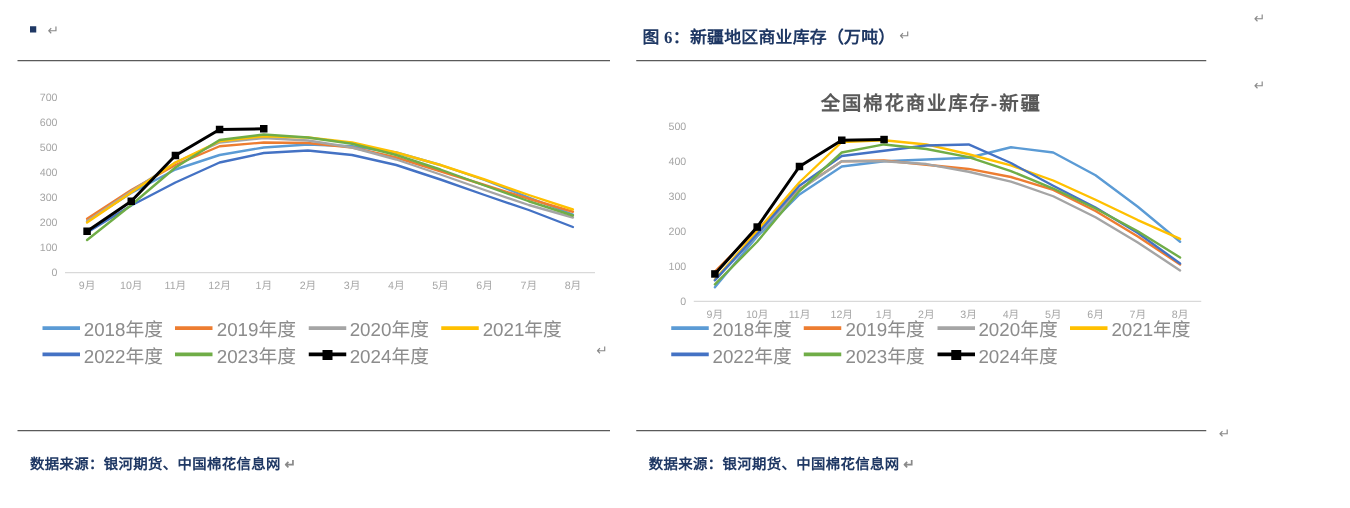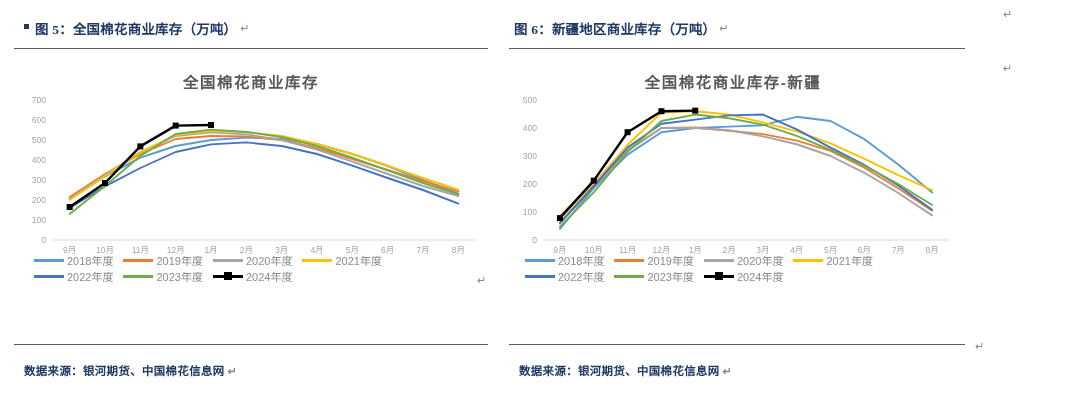--- a/index.html
+++ b/index.html
@@ -52,47 +52,45 @@
   
   .legend{position:absolute;}
   .legend-row{display:flex;align-items:center;}
   .legend-item{display:flex;align-items:center;margin-right:10px;}
   .legend-swatch{width:30px;height:3px;display:inline-block;margin-right:3px;position:relative;}
   .legend-swatch.marker::after{
     content:"";position:absolute;left:11px;top:-2.5px;width:8px;height:8px;background:#000;
   }
   .legend-label{
     font-family:"Liberation Sans","DejaVu Sans",sans-serif;
-    font-size:11px;color:#8c8c8c;white-space:nowrap;
+    font-size:15px;color:#8c8c8c;white-space:nowrap;
   }
 
   
   .source{
     position:absolute;white-space:nowrap;
     font-family:"Liberation Serif","DejaVu Serif",serif;
     font-weight:bold;font-size:11.5px;color:#1f3864;letter-spacing:.3px;
   }
 </style>
 </head>
 <body>
 
 <div class="page">
 
   <div class="col col-left">
 
     <div class="cap-row" style="left:24px;top:18px;">
       <span class="cap-bullet"></span>
-      <span class="cap-text">图 5：全国棉花商业库存（万吨）</span>
       <span class="pilcrow">↵</span>
     </div>
 
     <div class="rule" style="left:14px;top:48px;width:474px;"></div>
 
     <div class="chart-box" style="left:14px;top:70px;width:474px;height:216px;">
-      <div class="chart-title">全国棉花商业库存</div>
       <svg id="chart-left" width="474" height="170" viewBox="0 0 474 170">
           <text x="32" y="151" text-anchor="end" class="tick-label">0</text>
           <text x="32" y="131" text-anchor="end" class="tick-label">100</text>
           <text x="32" y="111" text-anchor="end" class="tick-label">200</text>
           <text x="32" y="91" text-anchor="end" class="tick-label">300</text>
           <text x="32" y="71" text-anchor="end" class="tick-label">400</text>
           <text x="32" y="51" text-anchor="end" class="tick-label">500</text>
           <text x="32" y="31.000000000000007" text-anchor="end" class="tick-label">600</text>
           <text x="32" y="11" text-anchor="end" class="tick-label">700</text>
           <line x1="38" y1="148" x2="462" y2="148" class="baseline"></line>
@@ -166,21 +164,21 @@
 
   <div class="col col-right">
 
     <div class="cap-row" style="left:9px;top:18px;">
       <span class="cap-text">图 6：新疆地区商业库存（万吨）</span>
       <span class="pilcrow">↵</span>
     </div>
 
     <div class="rule" style="left:4px;top:48px;width:456px;"></div>
 
-    <div class="chart-box" style="left:0;top:70px;width:456px;height:216px;">
+    <div class="chart-box" style="left:12px;top:70px;width:456px;height:216px;">
       <div class="chart-title">全国棉花商业库存-新疆</div>
       <svg id="chart-right" width="456" height="170" viewBox="0 0 456 170">
           <text x="32" y="151" text-anchor="end" class="tick-label">0</text>
           <text x="32" y="123" text-anchor="end" class="tick-label">100</text>
           <text x="32" y="95" text-anchor="end" class="tick-label">200</text>
           <text x="32" y="67" text-anchor="end" class="tick-label">300</text>
           <text x="32" y="38.99999999999999" text-anchor="end" class="tick-label">400</text>
           <text x="32" y="11" text-anchor="end" class="tick-label">500</text>
           <line x1="38" y1="148" x2="444" y2="148" class="baseline"></line>
           <text x="54.91666666666667" y="161" text-anchor="middle" class="tick-label">9月</text>

